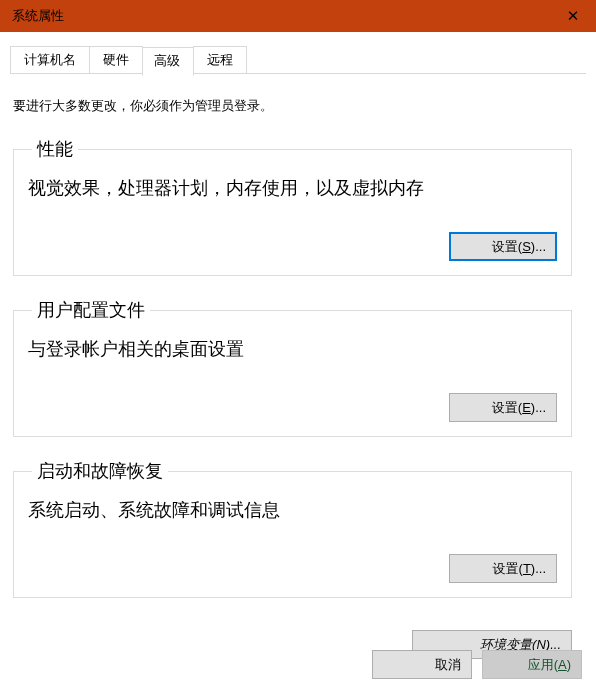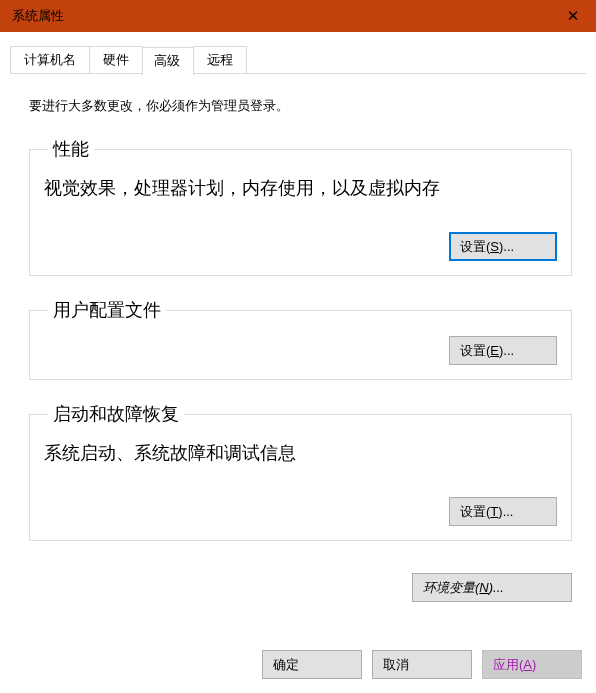--- a/index.html
+++ b/index.html
@@ -57,21 +57,20 @@
       border: 1px solid #d9d9d9;
       border-bottom: 1px solid #ffffff;
       top: 1px;
       padding-bottom: 5px;
       z-index: 2;
       margin-bottom: -1px;
       padding-left: 11px;
     }
     .tab-content {
       padding: 22px 24px 10px 13px;
-      margin-left: 16px;
     }
     .intro-text {
       margin-bottom: 22px;
       font-size: 13px;
     }
     fieldset.group {
       border: 1px solid #dcdcdc;
       padding: 14px 14px 14px 14px;
       margin-bottom: 22px;
       position: relative;
@@ -93,28 +92,28 @@
     .btn {
       min-width: 108px;
       height: 29px;
       background: #e1e1e1;
       border: 1px solid #adadad;
       font-size: 13px;
       cursor: pointer;
       padding: 0 10px;
       display: inline-flex;
       align-items: center;
-      justify-content: flex-start;
+      justify-content: flex-end;
     }
     .btn.focused {
       border: 2px solid #0078d7;
       padding: 0 9px;
     }
     .btn:disabled {
-      color: #a21caf;
+      color: #14532d;
       border-color: #bfbfbf;
       background: #cccccc;
       cursor: default;
     }
     .mnemonic {
       text-decoration: underline;
     }
     .env-row {
       display: flex;
       justify-content: flex-end;
@@ -169,20 +168,21 @@
       <button class="btn focused">
         <span>设置(</span>
           <span class="mnemonic">S</span>
           <span>)...</span>
       </button>
     </div>
   </fieldset>
 
   <fieldset class="group">
     <legend>用户配置文件</legend>
+    <div class="group-desc">与登录帐户相关的桌面设置</div>
     <div class="group-button-row">
       <button class="btn">
         <span>设置(</span>
           <span class="mnemonic">E</span>
           <span>)...</span>
       </button>
     </div>
   </fieldset>
 
   <fieldset class="group">
@@ -201,23 +201,20 @@
 <div class="env-row">
   <button class="btn">
     <span>环境变量(</span>
       <span class="mnemonic">N</span>
       <span>)...</span>
   </button>
 </div>
 
 <div class="bottom-buttons">
   <button class="btn">
-      <span>确定</span>
-    </button>
-  <button class="btn">
       <span>取消</span>
     </button>
   <button class="btn" disabled="">
     <span>应用(</span>
       <span class="mnemonic">A</span>
       <span>)</span>
   </button>
 </div>
 
 </body></html>

